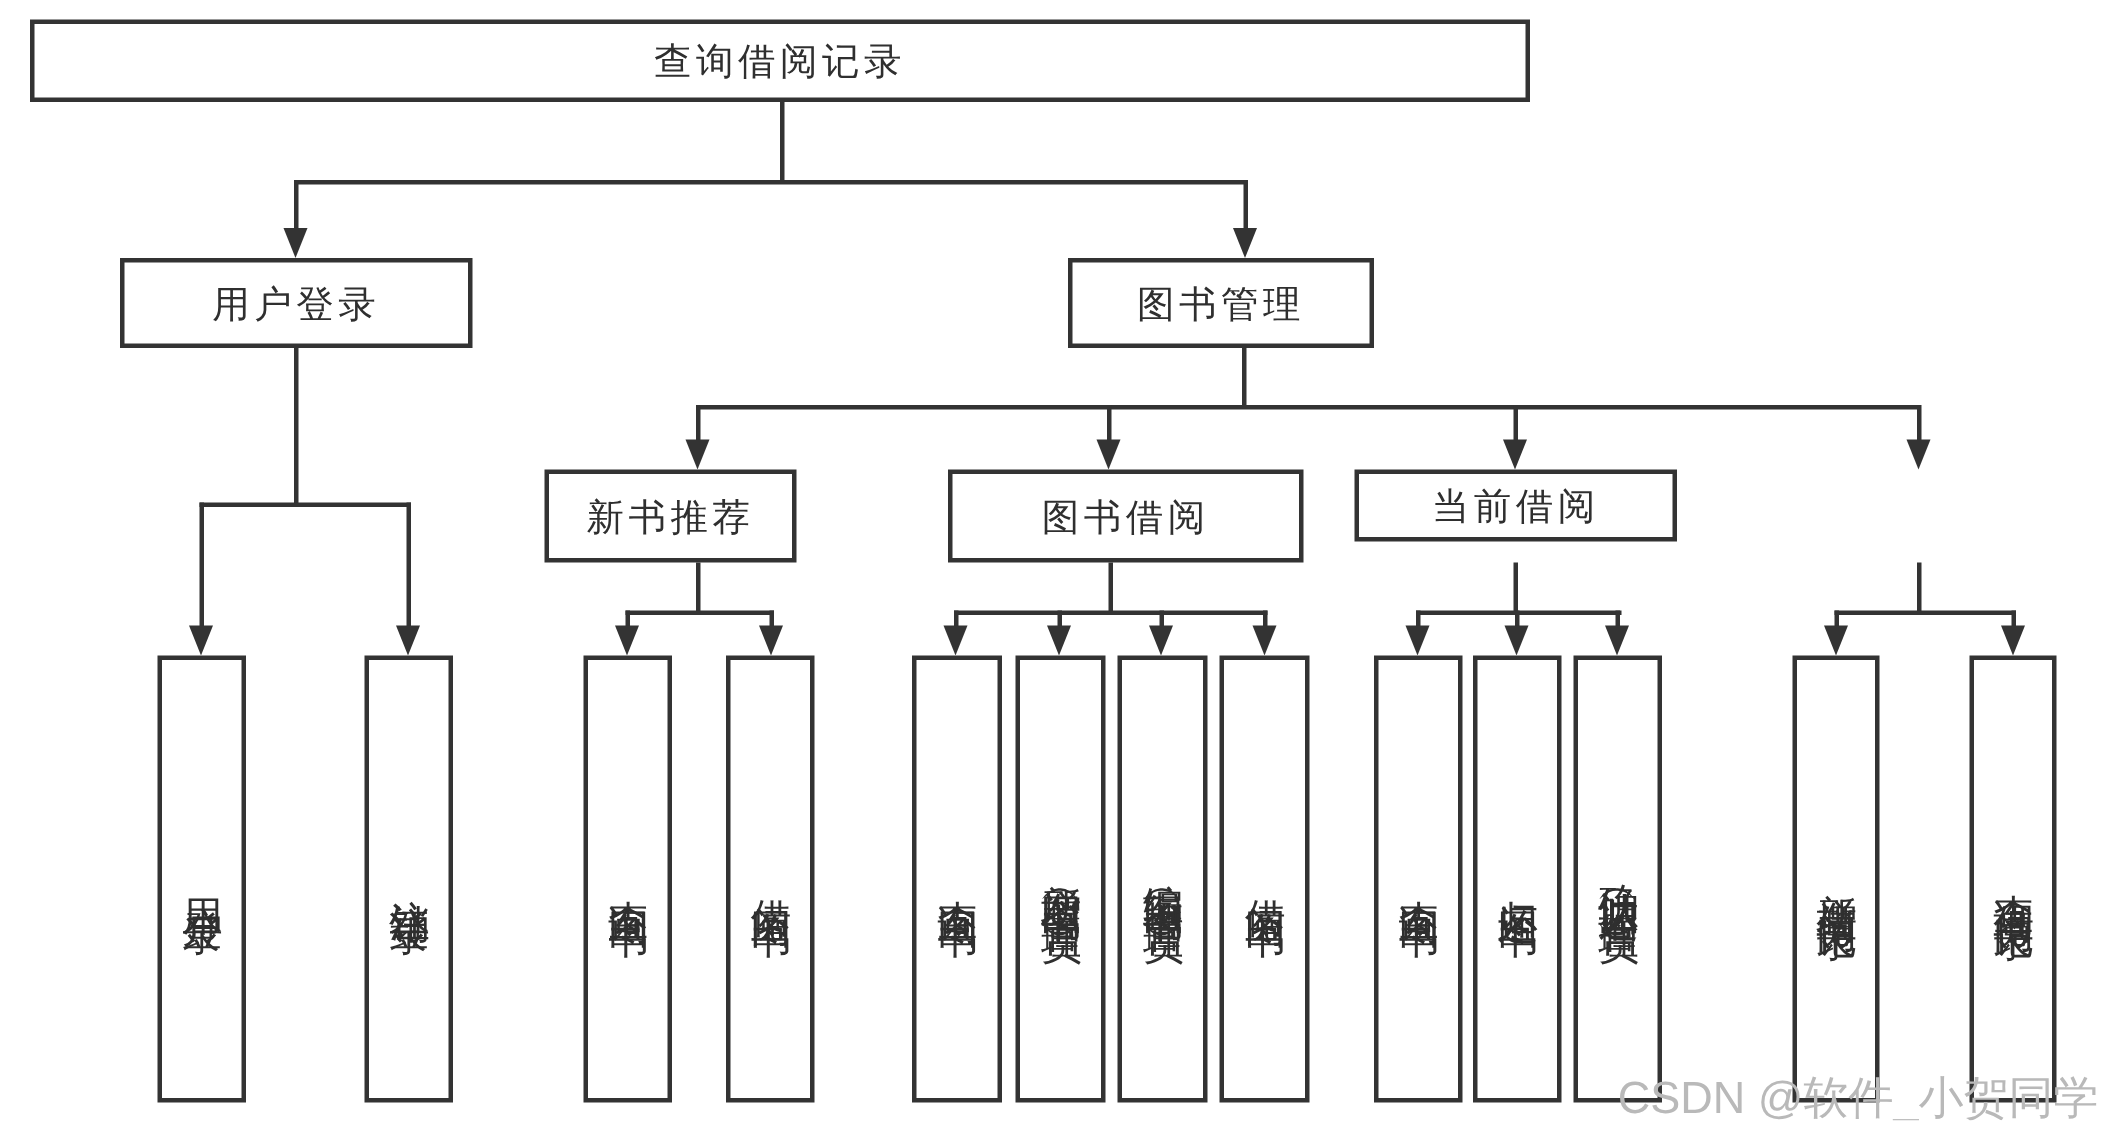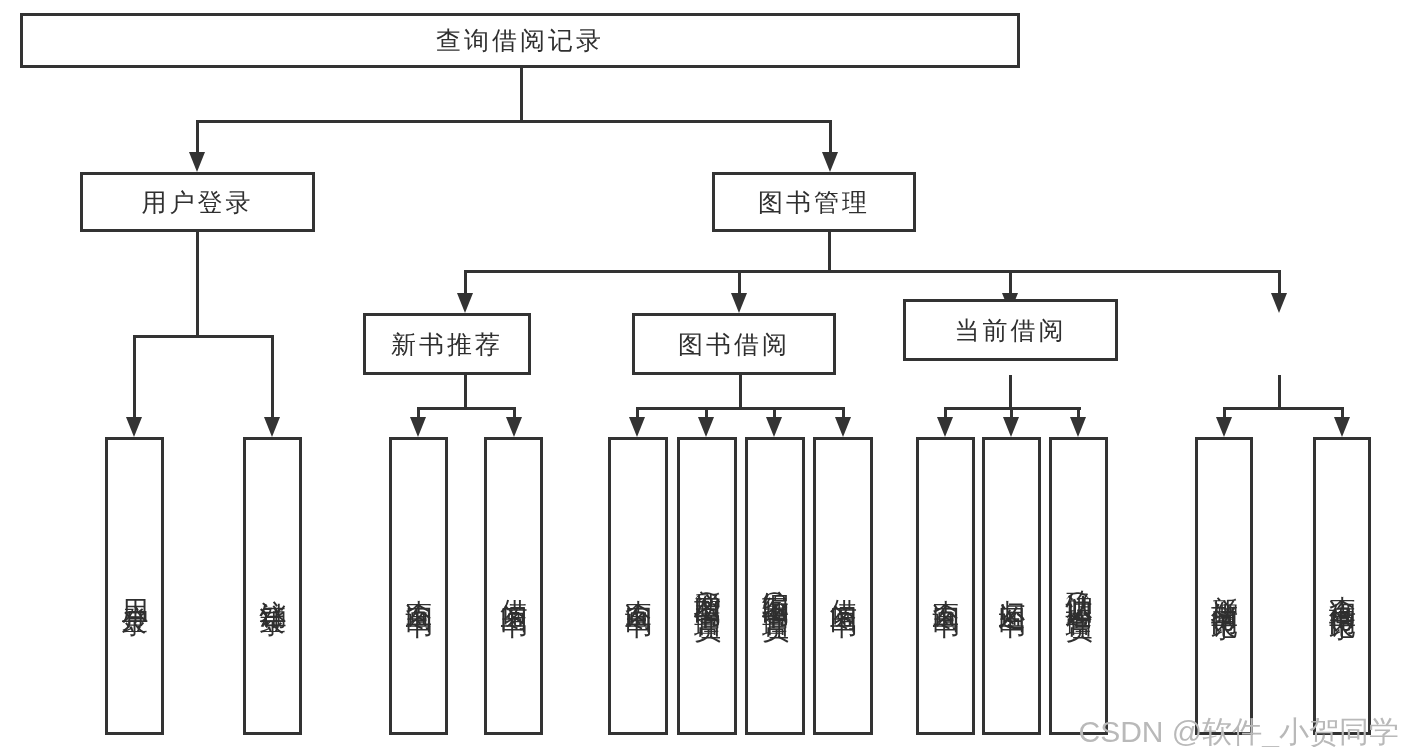--- a/index.html
+++ b/index.html
@@ -66,22 +66,22 @@
   <div class="vl" style="left:464px;top:270px;height:25px"></div>
   <div class="ah" style="left:457px;top:293px"></div>
   <div class="vl" style="left:738px;top:270px;height:25px"></div>
   <div class="ah" style="left:731px;top:293px"></div>
   <div class="vl" style="left:1009px;top:270px;height:25px"></div>
   <div class="ah" style="left:1002px;top:293px"></div>
   <div class="vl" style="left:1278px;top:270px;height:25px"></div>
   <div class="ah" style="left:1271px;top:293px"></div>
 
   <div class="box hbox" style="left:363px;top:313px;width:168px;height:62px">新书推荐</div>
-  <div class="box hbox" style="left:632px;top:313px;width:204px;height:62px">图书借阅</div>
-  <div class="box hbox" style="left:903px;top:299px;width:215px;height:62px">当前借阅</div>
+  <div class="box hbox" style="left:632px;top:313px;width:237px;height:62px">图书借阅</div>
+  <div class="box hbox" style="left:903px;top:313px;width:215px;height:48px">当前借阅</div>
 
   <div class="vl" style="left:464px;top:375px;height:34px"></div>
   <div class="hl" style="left:417px;top:407px;width:99px"></div>
   <div class="vl" style="left:417px;top:407px;height:12px"></div>
   <div class="ah" style="left:410px;top:417px"></div>
   <div class="vl" style="left:513px;top:407px;height:12px"></div>
   <div class="ah" style="left:506px;top:417px"></div>
 
   <div class="vl" style="left:739px;top:375px;height:34px"></div>
   <div class="hl" style="left:636px;top:407px;width:209px"></div>

